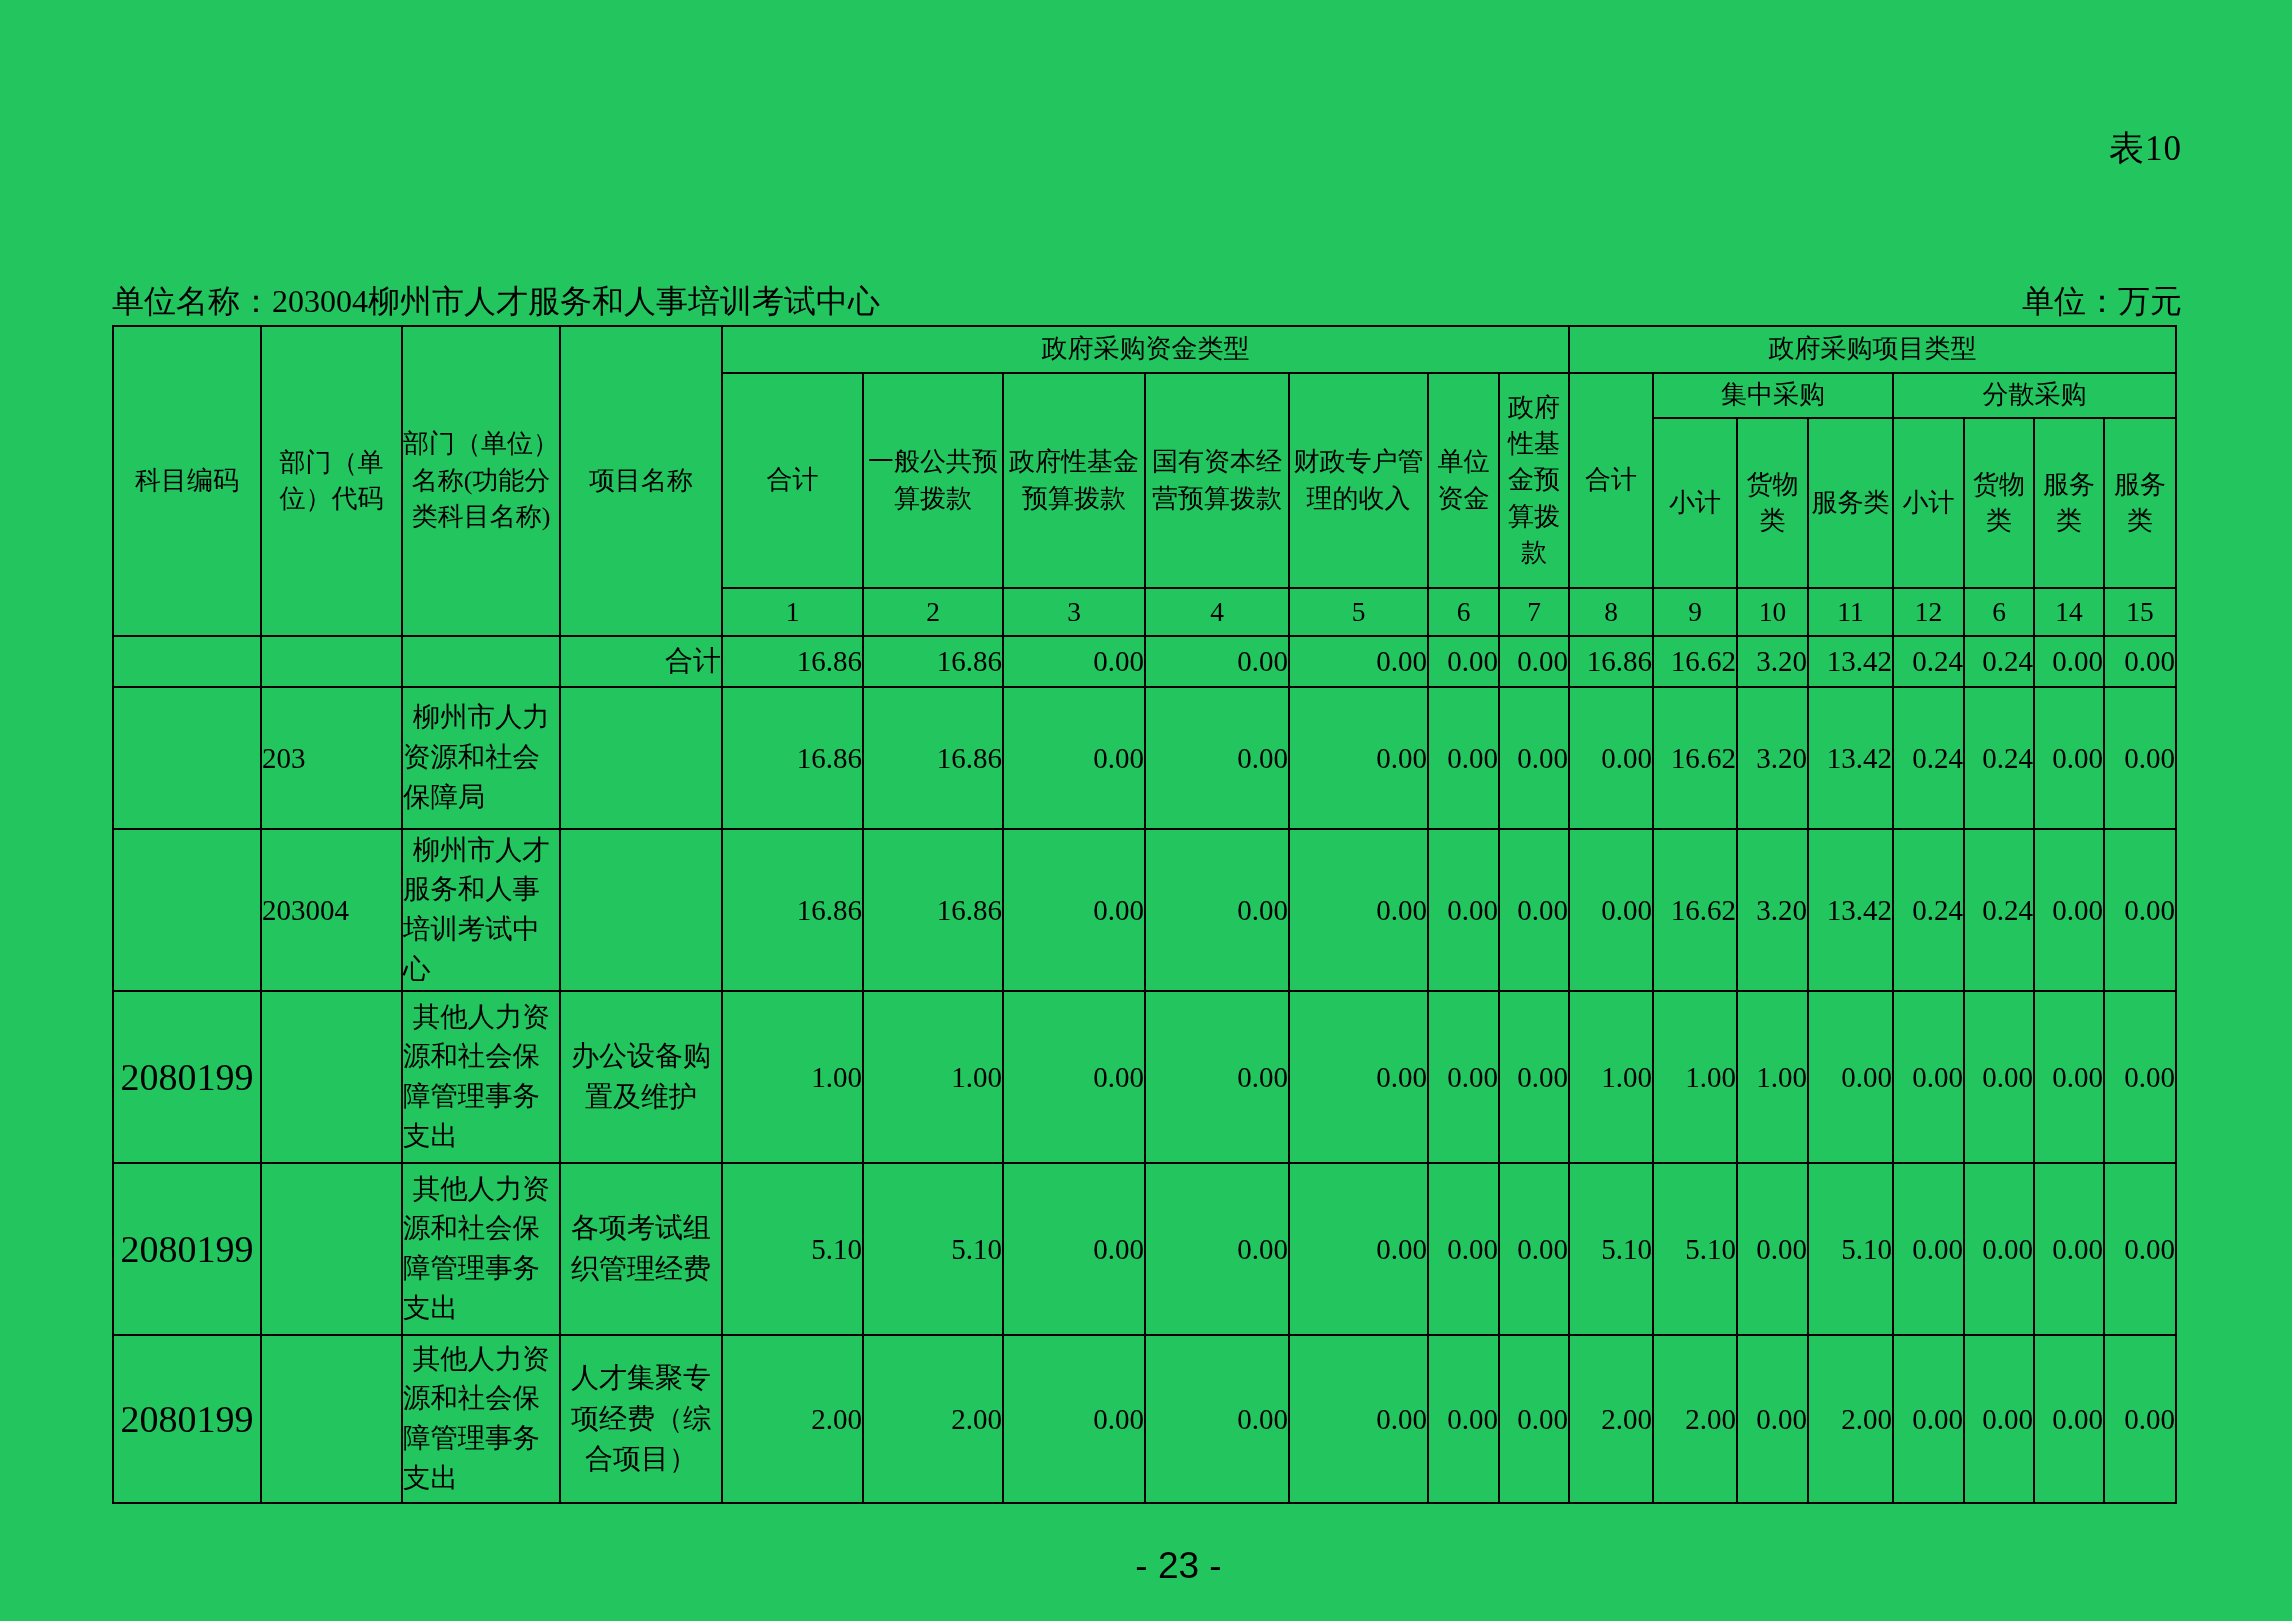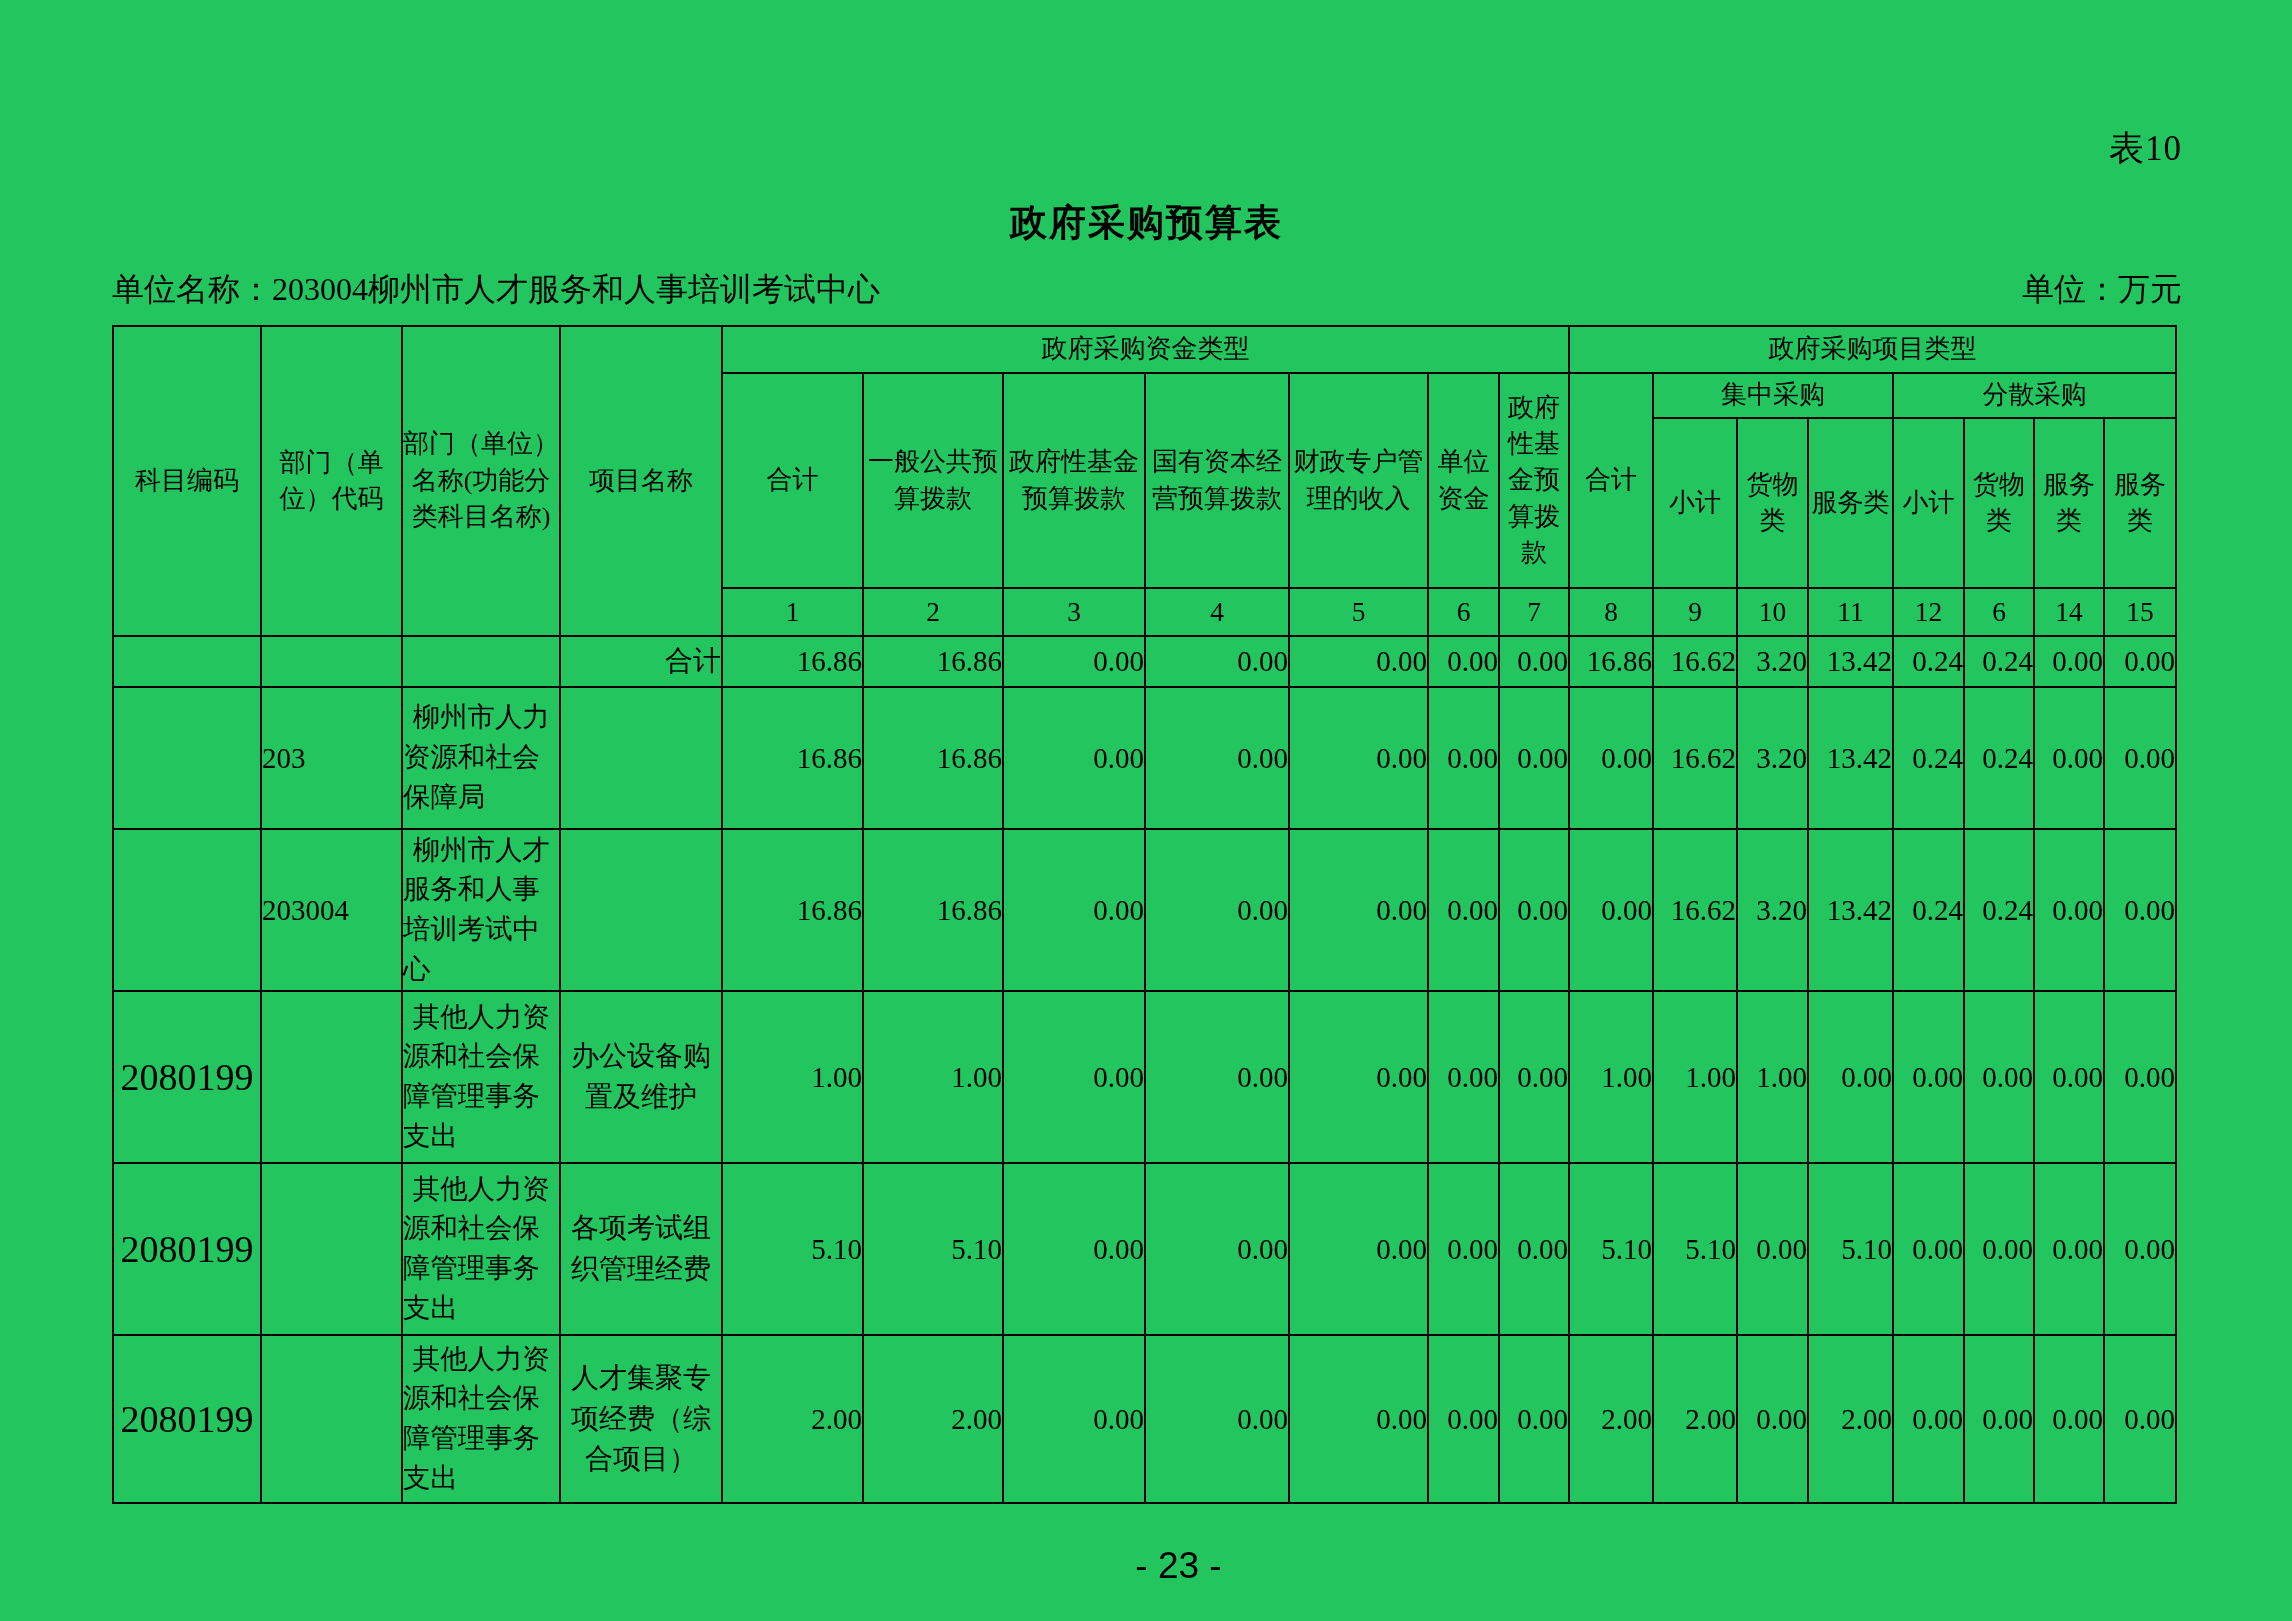--- a/index.html
+++ b/index.html
@@ -15,21 +15,21 @@
     position:absolute;top:125px;right:111px;
     font-size:35px;letter-spacing:1px;
   }
   .doc-title{
     position:absolute;top:198px;left:0;width:100%;
     text-align:center;font-size:37px;font-weight:bold;
     font-family:"Liberation Sans","DejaVu Sans",sans-serif;
     letter-spacing:2px;
   }
   .meta-row{
-    position:absolute;top:268px;left:112px;width:2070px;
+    position:absolute;top:280px;left:112px;width:2070px;
     display:flex;justify-content:space-between;
     font-size:32px;
   }
   table.budget{
     position:absolute;left:112px;top:325px;
     border-collapse:collapse;table-layout:fixed;
     width:2064px;
     border:2.9px solid #000;
   }
   table.budget th,table.budget td{
@@ -72,21 +72,20 @@
     font-family:"Liberation Sans","DejaVu Sans",sans-serif;
     padding-left:32px;
   }
 </style>
 </head>
 <body>
 
 <div class="page">
 
   <div class="sheet-tag">表10</div>
-  <div class="doc-title">政府采购预算表</div>
 
   <div class="meta-row">
     <span>单位名称：203004柳州市人才服务和人事培训考试中心</span>
     <span>单位：万元</span>
   </div>
 
   <table class="budget">
     <colgroup>
       <col style="width:148px">
         <col style="width:141px">

